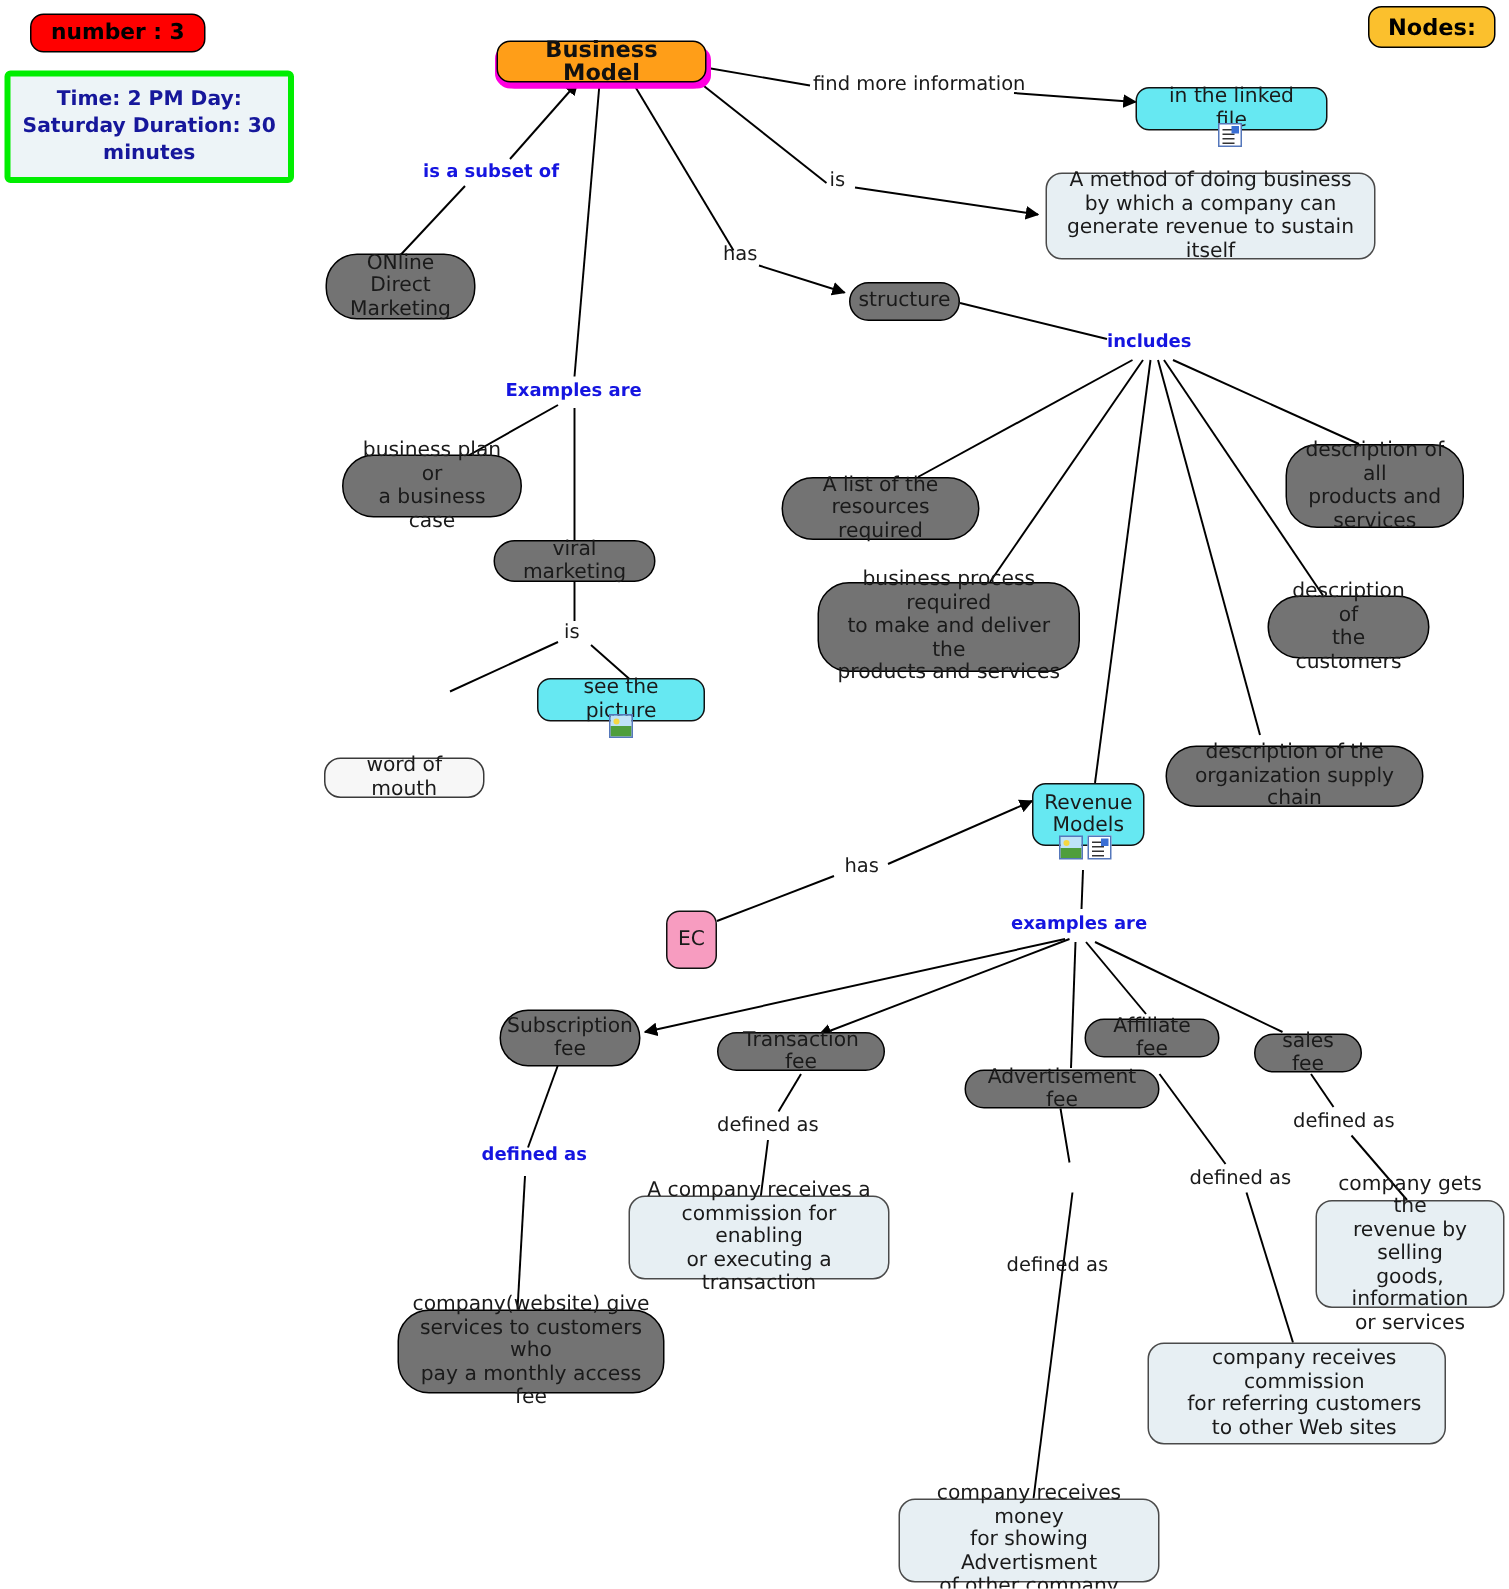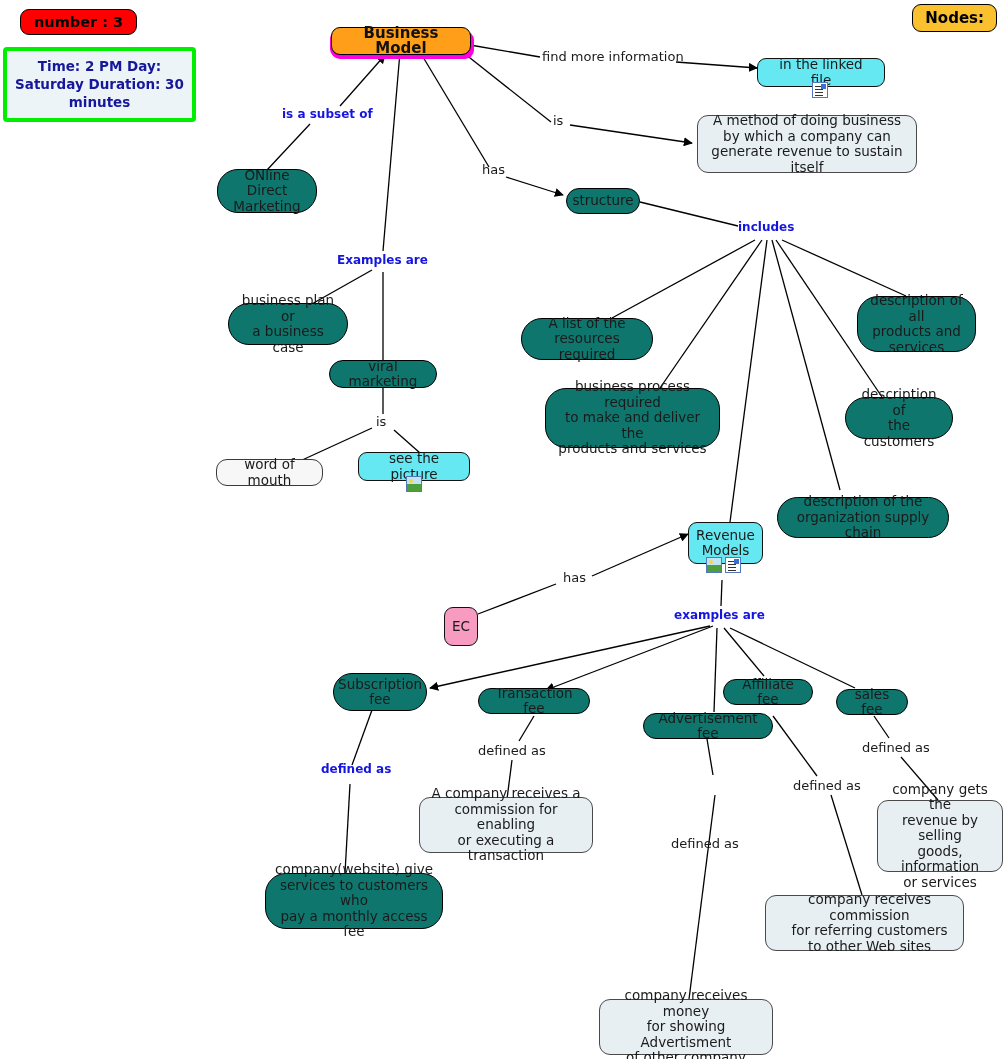--- a/index.html
+++ b/index.html
@@ -24,25 +24,25 @@
     font-size:13.5px;
     line-height:15.5px;
     padding:5px 9px;
     background:#FBC02D;
     white-space:pre-line;
     display:flex;
     align-items:center;
     justify-content:center;
     z-index:5;
   }
-  .node.concept{background:#0f766e;border-radius:21px;}
+  .node.concept{background:#737373;border-radius:21px;}
   .node.definition{background:#E7EFF3;border-color:#4a4a4a;border-radius:11px;}
   .node.media{background:#66E8F2;border-color:#111;}
   .node.pink{background:#F79CC0;border-color:#111;}
-  .node.plain{background:#F7F7F7;border-color:#3a3a3a;border-radius:11px;}
+  .node.plain{background:#F7F7F7;border-color:#3a3a3a;border-radius:11px;margin-top:46px;}
 
   
   .node.root{
     background:#FF9E18;
     border:1.6px solid #000;
     font-weight:bold;
     font-size:15px;
     color:#111;
     box-shadow:3px 4px 0 0 #FF00E0, -1px 3px 0 0 #FF00E0, 0 4px 0 0 #FF00E0;
   }
@@ -256,21 +256,21 @@
 pay a monthly access fee</div>
 
   <div class="node definition" style="left:419px;top:797px;width:174px;height:56px;">A company receives a
 commission for enabling
 or executing a transaction</div>
 
   <div class="node definition" style="left:599px;top:999px;width:174px;height:56px;">company receives money
 for showing Advertisment
 of other company</div>
 
-  <div class="node definition" style="left:765px;top:895px;width:199px;height:56px;padding-left:19px;">company receives commission
+  <div class="node definition" style="left:765px;top:895px;width:199px;height:68px;padding-left:19px;">company receives commission
 for referring customers
 to other Web sites</div>
 
   <div class="node definition" style="left:877px;top:800px;width:126px;height:72px;">company gets the
 revenue by selling
 goods, information
 or services</div>
 
   <div class="lbl" style="left:542px;top:49px;">find more information</div>
   <div class="lbl" style="left:553px;top:113px;">is</div>

